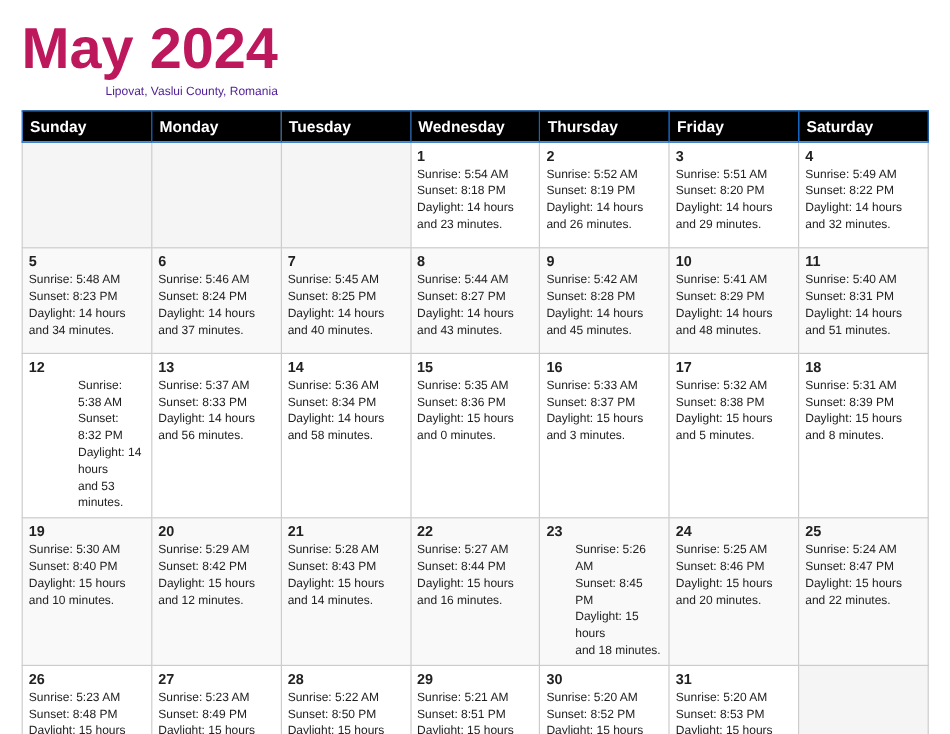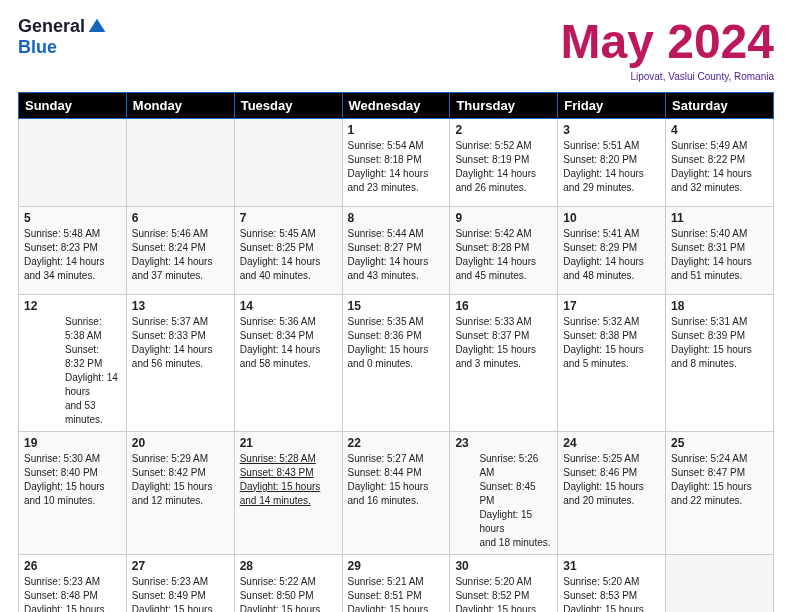--- a/index.html
+++ b/index.html
@@ -97,29 +97,20 @@
       font-size: 10px;
       line-height: 1.4;
       color: #222;
     }
   </style>
 </head>
 <body>
 
 <div class="page">
   <div class="header">
-    <div class="logo">
-      <div class="logo-text">
-        <span class="logo-general">General</span>
-        <svg class="logo-icon" viewBox="0 0 24 24">
-          <polygon points="12,2 22,18 2,18" fill="#1565c0"></polygon>
-        </svg>
-      </div>
-      <span class="logo-blue">Blue</span>
-    </div>
     <div class="title-section">
       <div class="main-title">May 2024</div>
       <div class="subtitle">Lipovat, Vaslui County, Romania</div>
     </div>
   </div>
 
   <table class="calendar">
     <thead>
       <tr>
       <th>Sunday</th>
@@ -277,21 +268,21 @@
           </td>
           <td>
             <span class="day-number">20</span>
             <div class="day-info" style="white-space: pre-line;">Sunrise: 5:29 AM
 Sunset: 8:42 PM
 Daylight: 15 hours
 and 12 minutes.</div>
           </td>
           <td>
             <span class="day-number">21</span>
-            <div class="day-info" style="white-space: pre-line; text-decoration: underline;">Sunrise: 5:28 AM
+            <div class="day-info" style="white-space: pre-line;">Sunrise: 5:28 AM
 Sunset: 8:43 PM
 Daylight: 15 hours
 and 14 minutes.</div>
           </td>
           <td>
             <span class="day-number">22</span>
             <div class="day-info" style="white-space: pre-line;">Sunrise: 5:27 AM
 Sunset: 8:44 PM
 Daylight: 15 hours
 and 16 minutes.</div>

